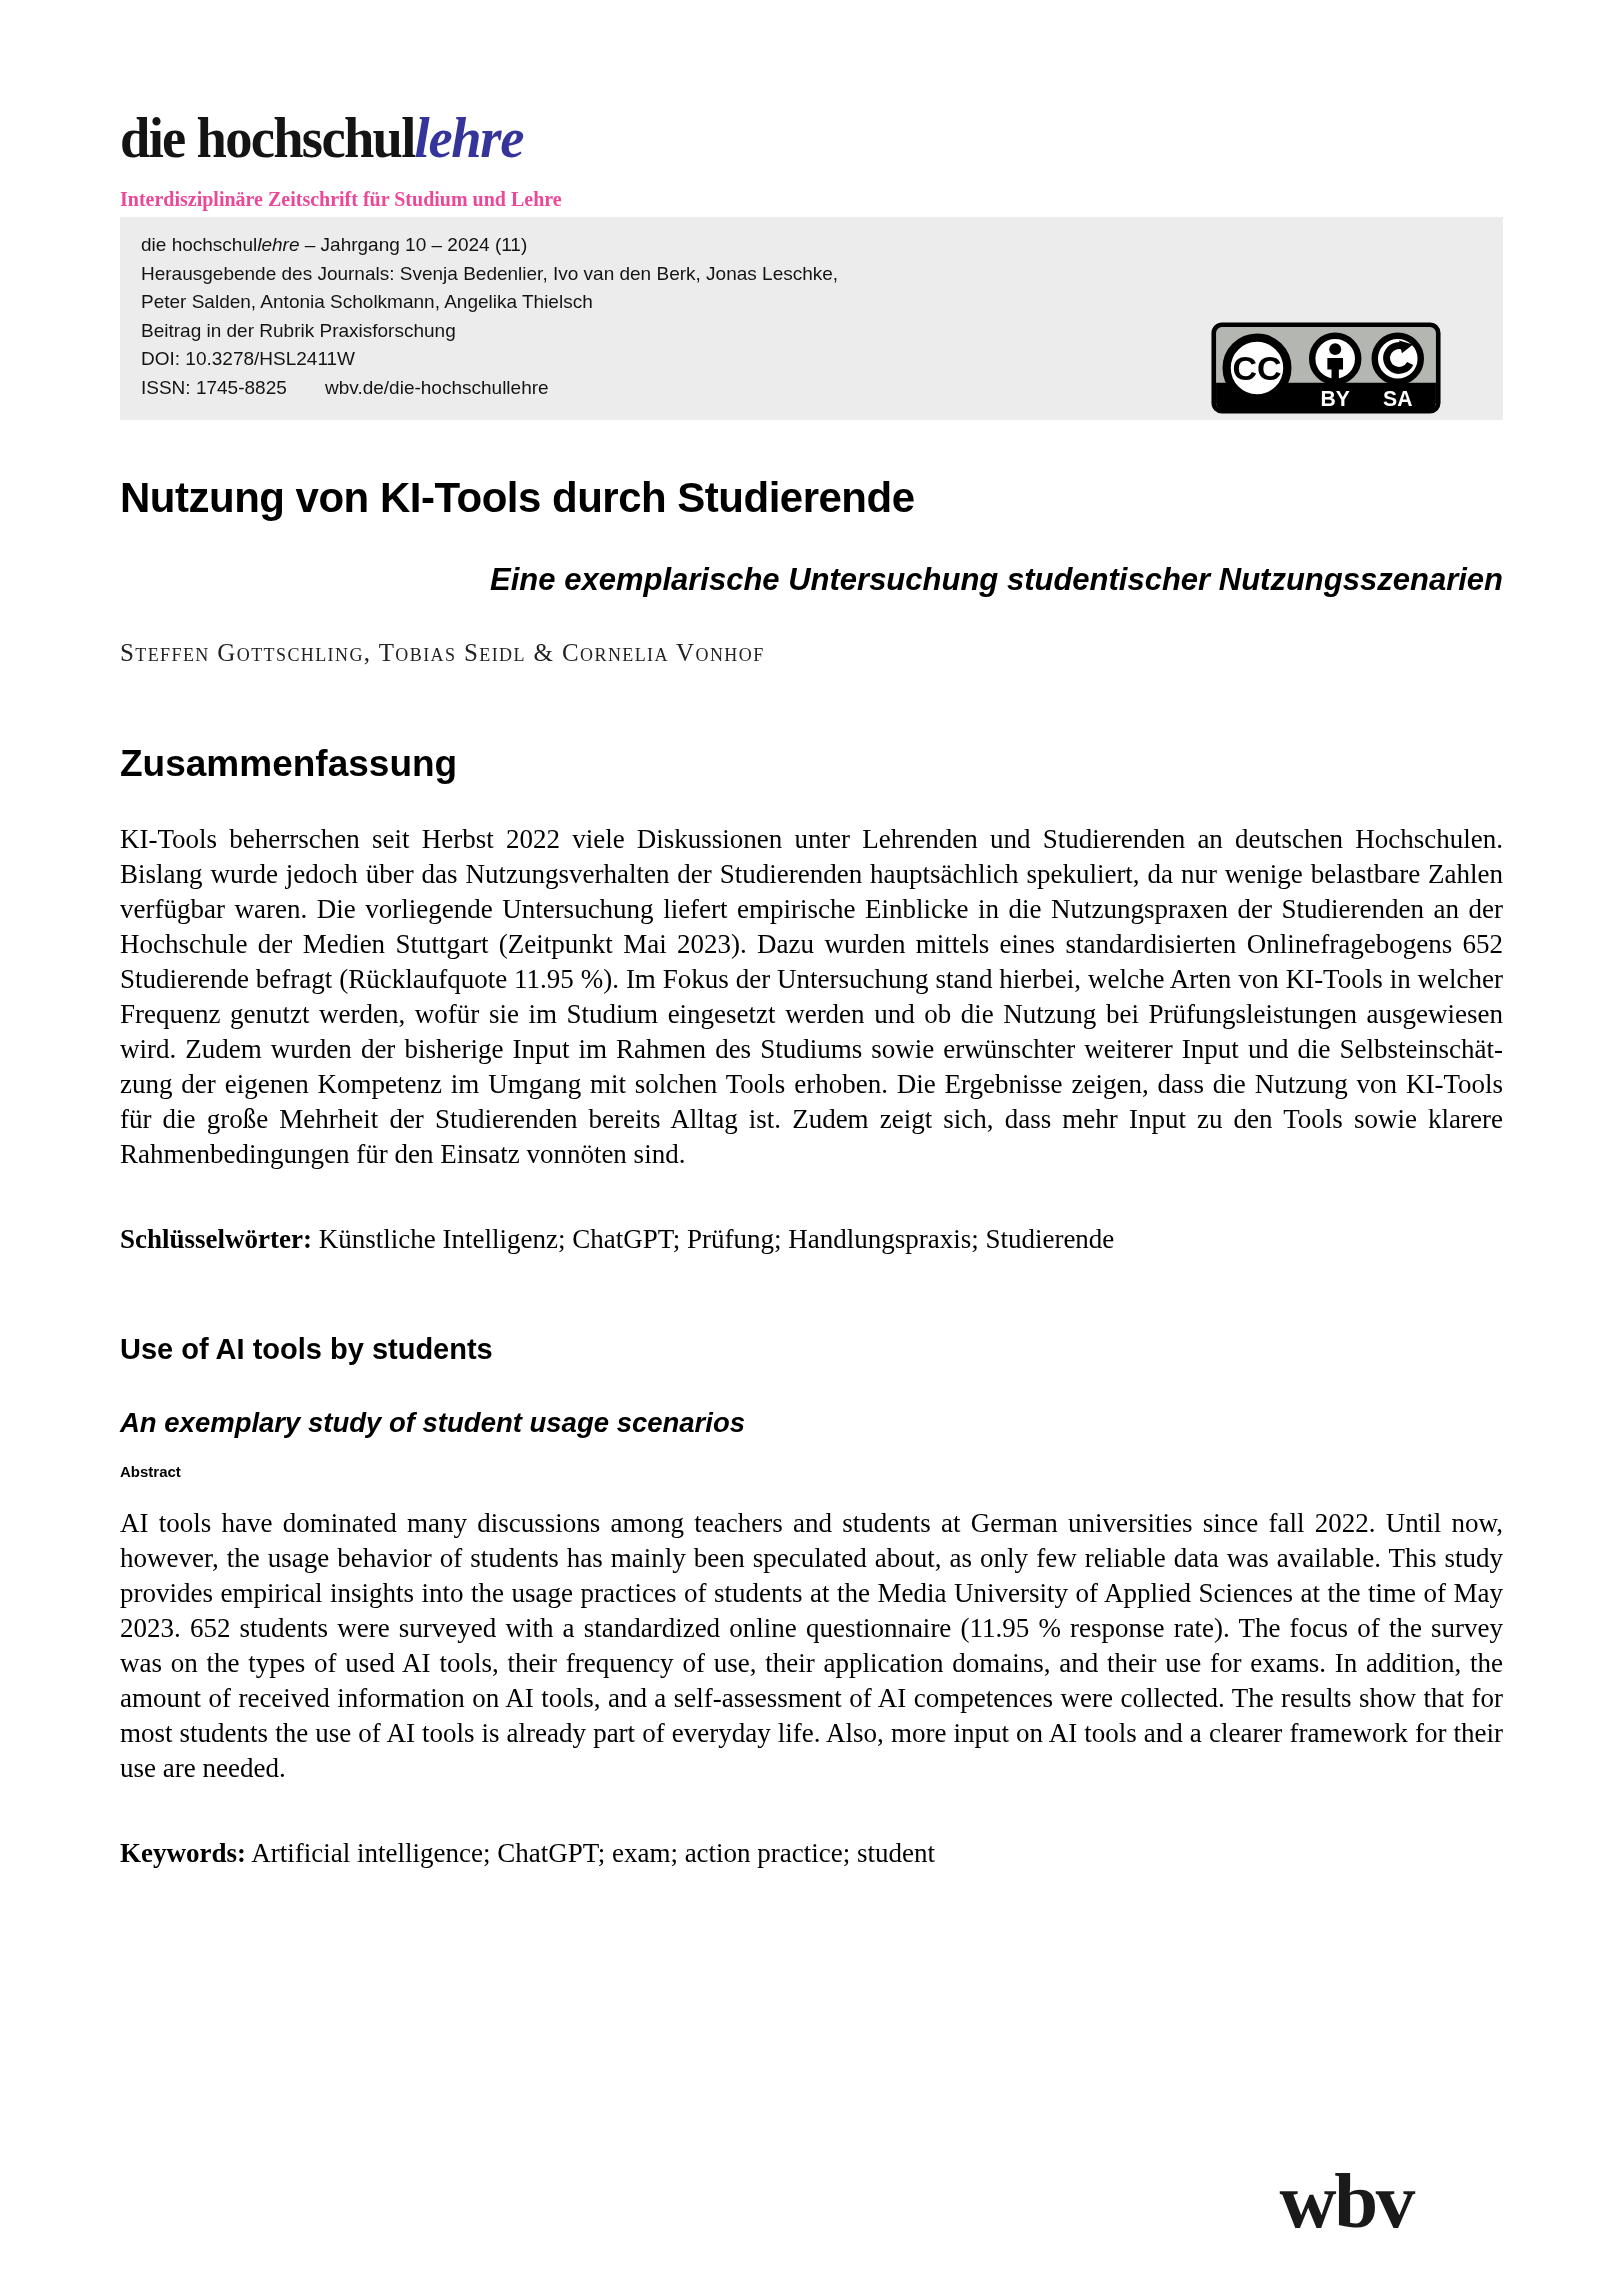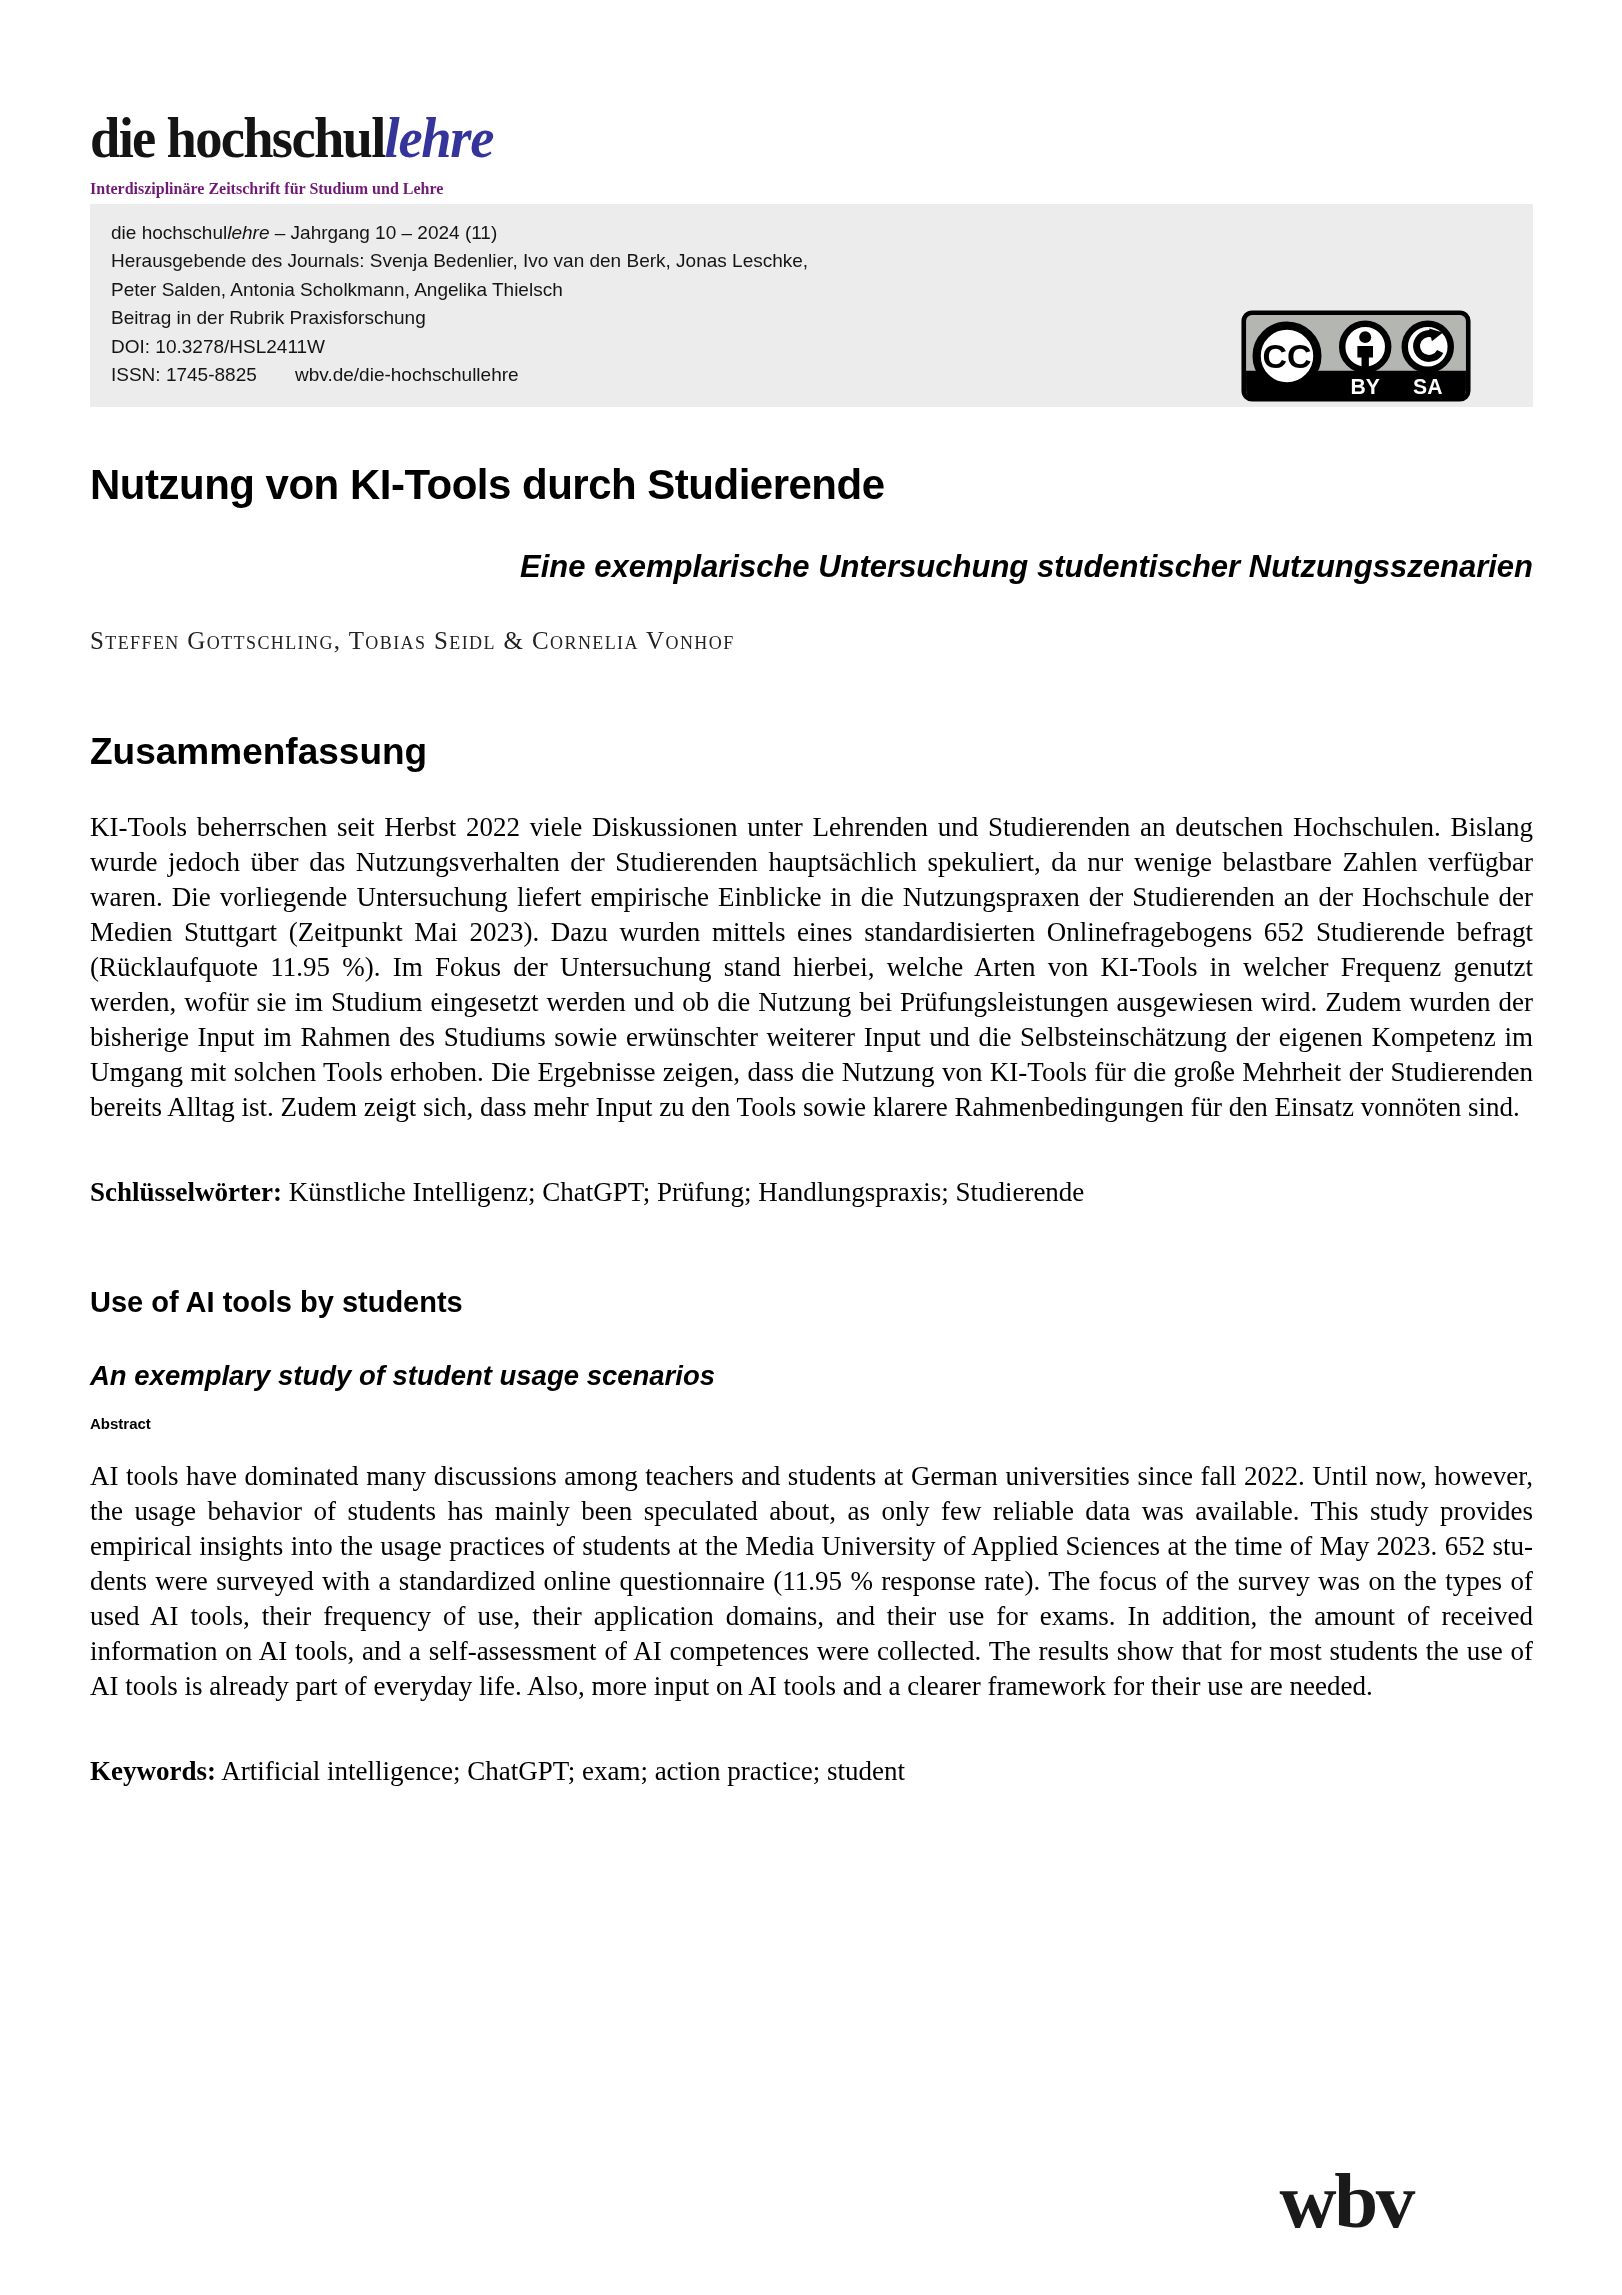--- a/index.html
+++ b/index.html
@@ -5,45 +5,45 @@
   html, body { margin: 0; padding: 0; background: #ffffff; }
   .page {
     position: relative;
     width: 1623px;
     height: 2295px;
     background: #ffffff;
     overflow: hidden;
     font-family: "Liberation Serif", serif;
     color: #000000;
   }
-  .content { padding: 0 90px; }
+  .content { padding: 0 120px; }
 
   
   .masthead { padding-top: 108px; }
   .logo {
     display: inline-block;
     font-family: "Liberation Serif", serif;
     font-weight: bold;
     font-size: 58px;
     line-height: 1.04;
     letter-spacing: -1.8px;
     color: #141414;
     transform: scaleX(0.94);
     transform-origin: left center;
     white-space: nowrap;
   }
   .logo .accent { font-style: italic; color: #34349B; letter-spacing: -1.4px; }
   .tagline {
     font-family: "Liberation Serif", serif;
     font-weight: bold;
-    font-size: 16px;
+    font-size: 20px;
     line-height: 1.1;
-    margin-top: 12px;
+    margin-top: 20px;
     letter-spacing: 0px;
-    color: #701a75;
+    color: #ec4899;
   }
 
   
   .infobox {
     position: relative;
     margin-top: 6.4px;
     background: #ECECEC;
     padding: 14.7px 21px 17.4px 21px;
     font-family: "Liberation Sans", sans-serif;
     font-weight: 300;

